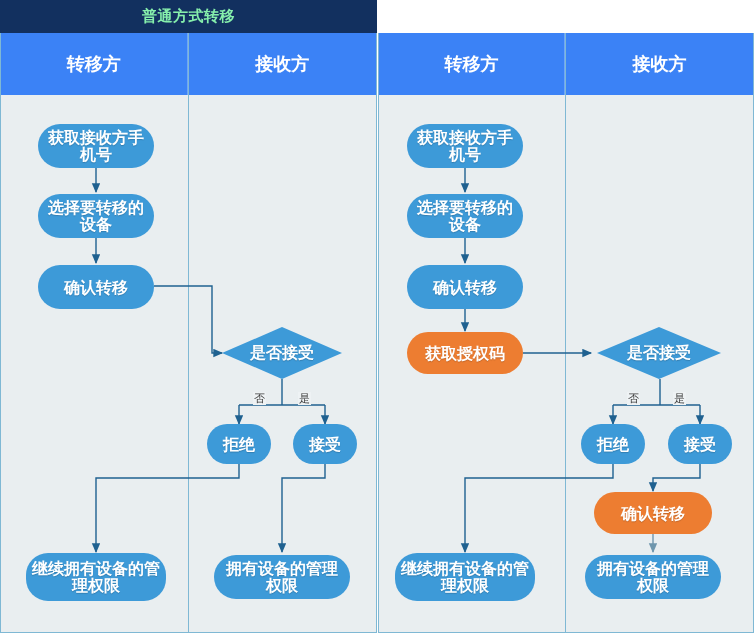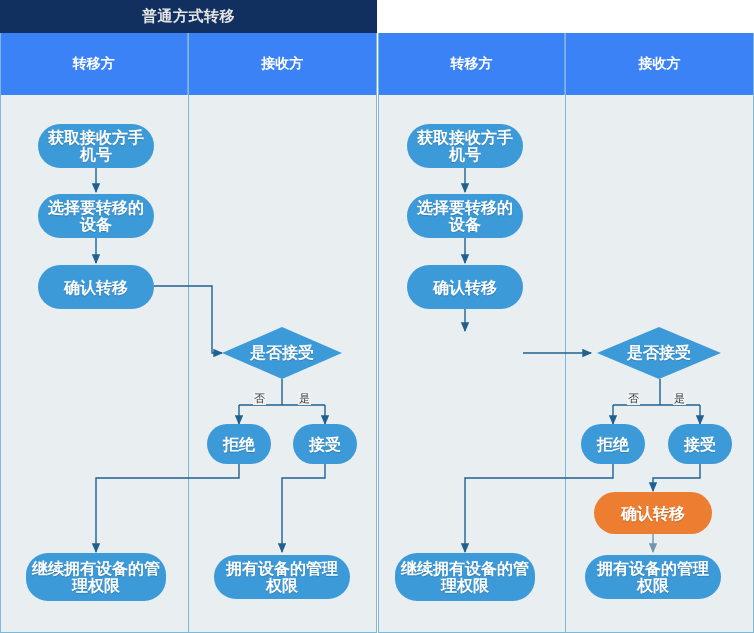--- a/index.html
+++ b/index.html
@@ -11,21 +11,21 @@
     position:relative;
     width:754px;height:633px;
     background:#ffffff;
     overflow:hidden;
   }
 
   
   .panel{position:absolute;top:0;height:633px;}
   .panel-title{
     position:absolute;left:0;top:0;right:0;height:33px;
-    background:#12305f;color:#e5e5e5;
+    background:#12305f;color:#86efac;
     font-size:15px;font-weight:bold;
     display:flex;align-items:center;justify-content:center;
     letter-spacing:.5px;
   }
   .panel-cols{
     position:absolute;left:0;top:33px;right:0;bottom:0;
     display:flex;
   }
   .col{
     position:relative;
@@ -33,21 +33,21 @@
     border-right:1px solid #7fb8d4;
     border-bottom:1px solid #7fb8d4;
     box-sizing:border-box;
     background:#e9eef0;
   }
   .col:first-child{border-left:1px solid #7fb8d4;}
   .col-head{
     height:62px;
     background:#3b82f6;
     color:#ffffff;
-    font-size:14px;font-weight:bold;
+    font-size:18px;font-weight:bold;
     display:flex;align-items:center;justify-content:center;
     box-sizing:border-box;
   }
   .col:first-child .col-head{border-right:1px solid #6fa6f8;}
 
   
   .canvas{
     position:absolute;left:0;top:0;width:754px;height:633px;
     pointer-events:none;
   }
@@ -186,20 +186,21 @@
   <div class="node" style="left:26px;top:553px;width:140px;height:48px;">继续拥有设备的管理权限</div>
 
   <div class="node" style="left:214px;top:555px;width:136px;height:44px;">拥有设备的管理权限</div>
 
   <div class="node" style="left:407px;top:124px;width:116px;height:44px;">获取接收方手机号</div>
 
   <div class="node" style="left:407px;top:194px;width:116px;height:44px;">选择要转移的设备</div>
 
   <div class="node" style="left:407px;top:265px;width:116px;height:44px;">确认转移</div>
 
+  <div class="node orange" style="left:407px;top:332px;width:116px;height:42px;">获取授权码</div>
 
   <div class="diamond" style="left:597px;top:327px;width:124px;height:52px;">
     <span class="dshape"></span>
     <span class="dlabel">是否接受</span>
   </div>
 
   <span class="edge-label" style="left:627px;top:392px;">否</span>
   <span class="edge-label" style="left:673px;top:392px;">是</span>
 
   <div class="node" style="left:581px;top:424px;width:64px;height:40px;">拒绝</div>

